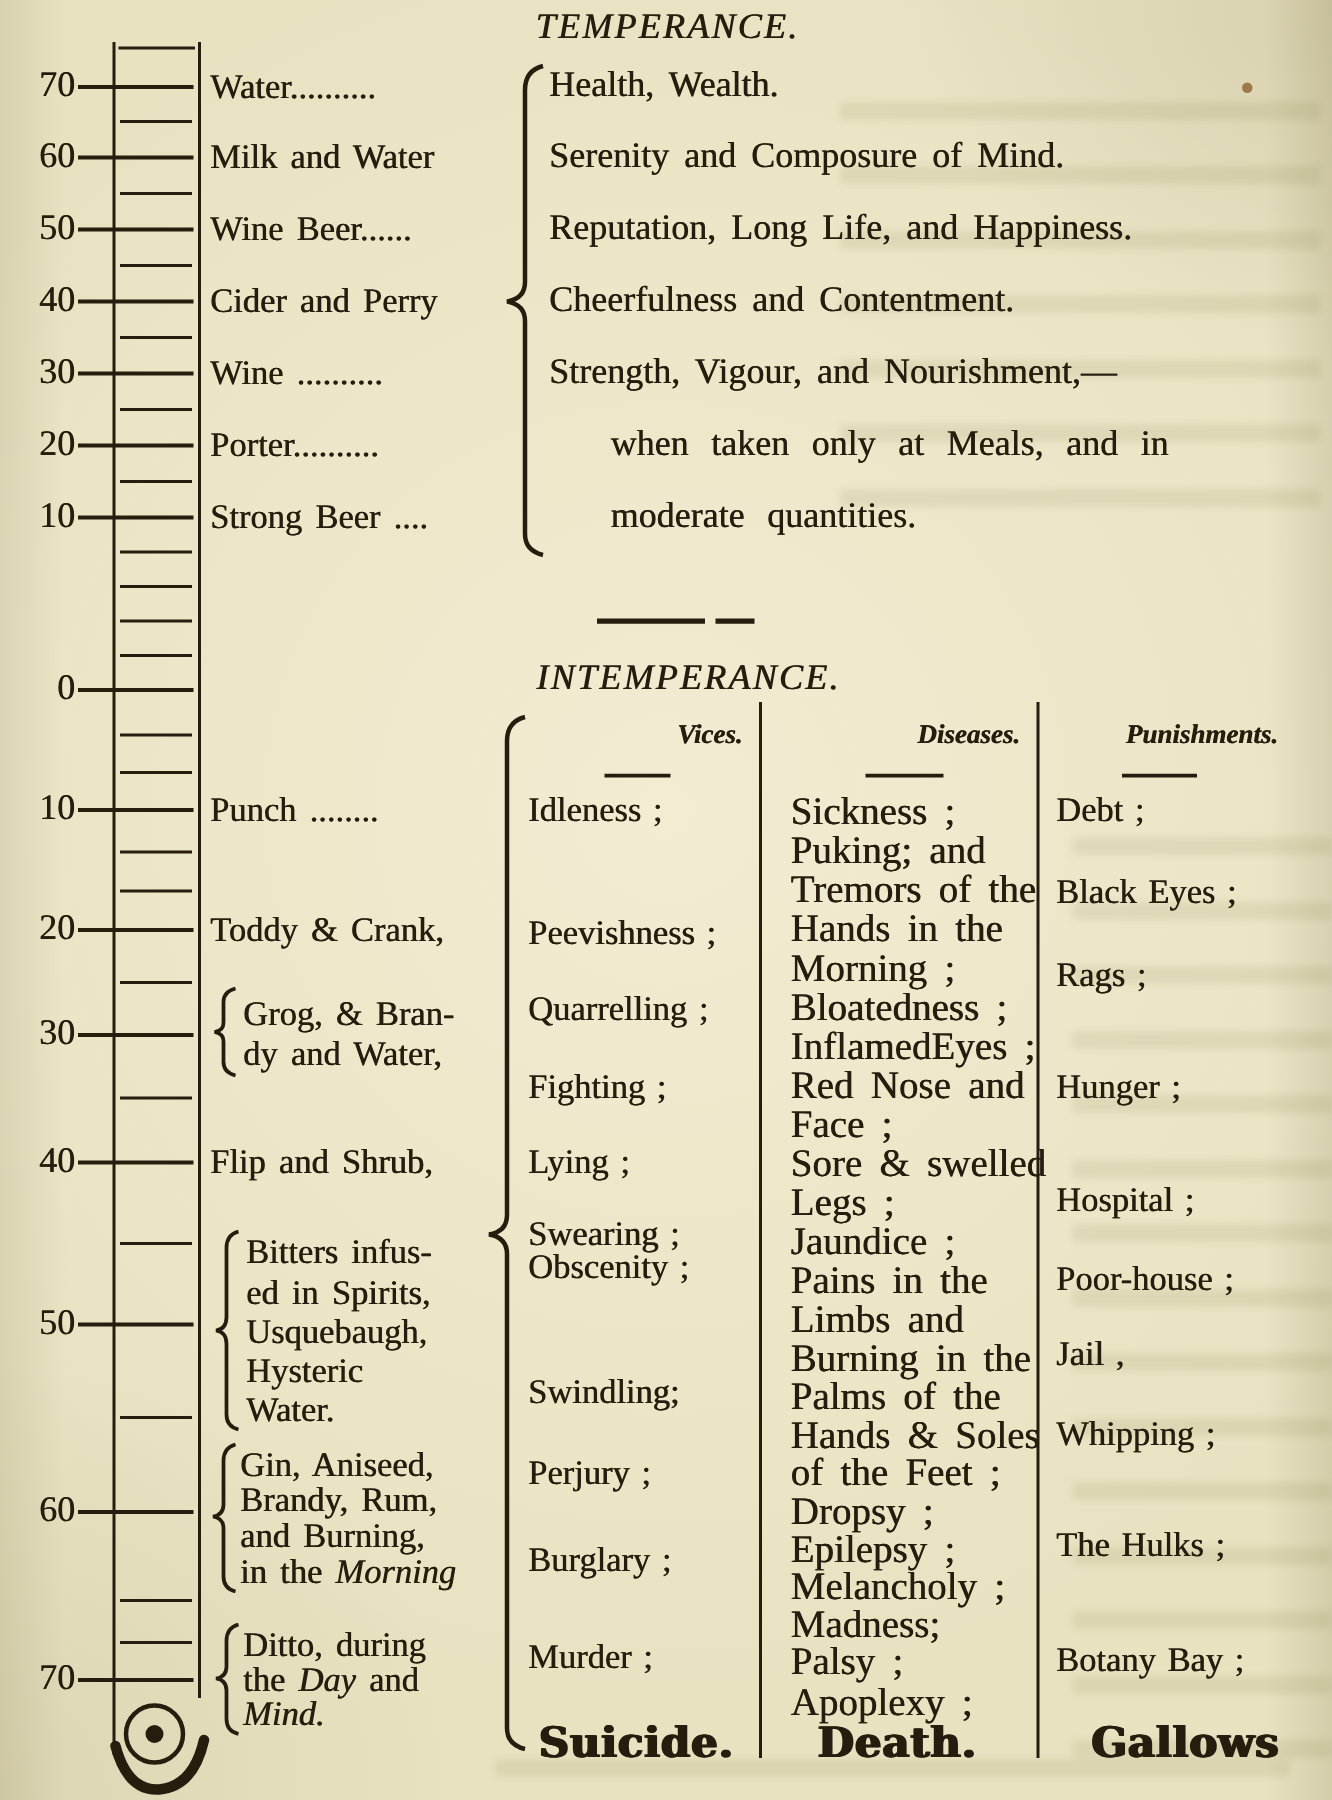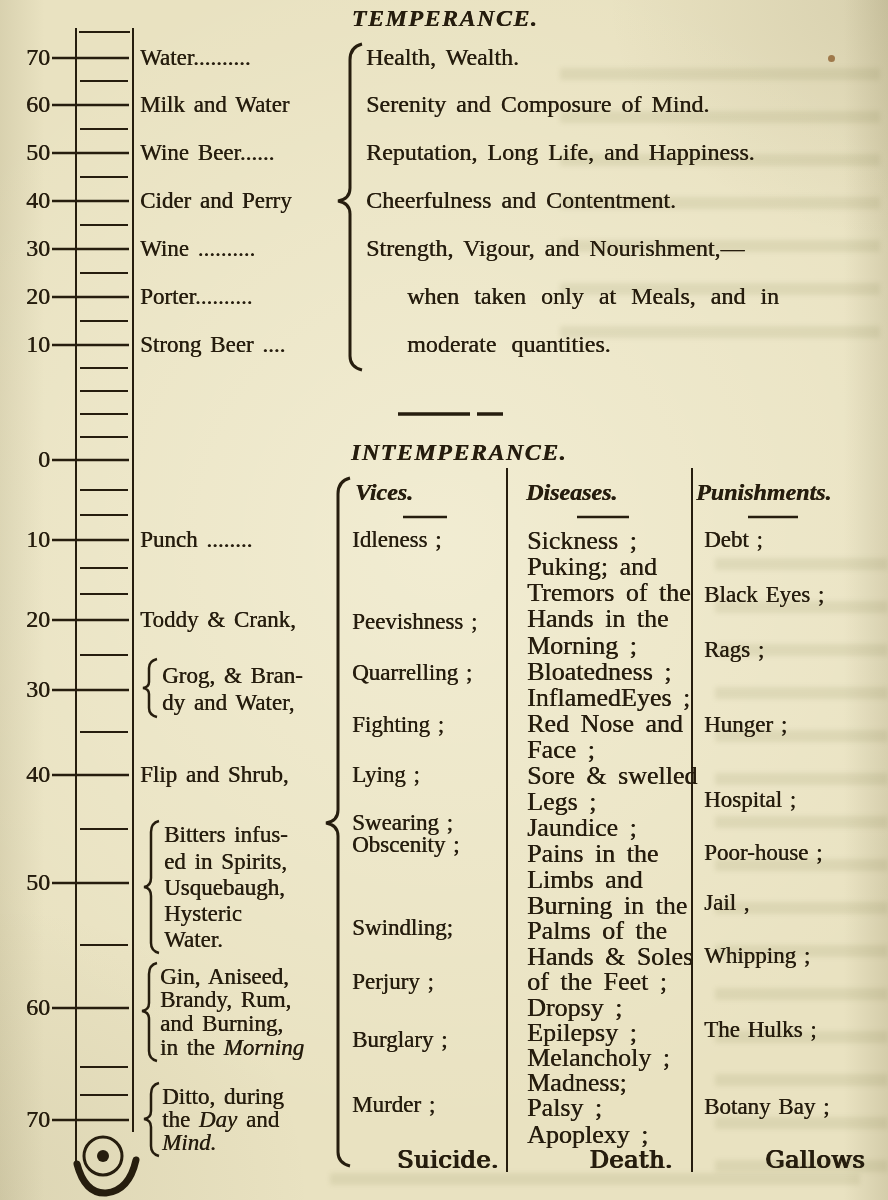--- a/index.html
+++ b/index.html
@@ -10,29 +10,29 @@
       radial-gradient(120% 90% at 50% 45%, rgba(255,253,238,.38) 0%, rgba(255,253,238,0) 55%),
       radial-gradient(45% 28% at 100% 0%, rgba(112,102,62,.14), rgba(112,102,62,0) 70%),
       radial-gradient(50% 35% at 0% 100%, rgba(112,102,62,.10), rgba(112,102,62,0) 70%),
       linear-gradient(90deg, rgba(118,108,66,.14), rgba(118,108,66,0) 5%, rgba(118,108,66,0) 95%, rgba(118,108,66,.18)),
       #e9e2c1}
   .bleed{position:absolute;filter:blur(2.6px);opacity:.12;pointer-events:none;
     background:repeating-linear-gradient(180deg, rgba(0,0,0,0) 0 13px, #76773f 13px 25px, rgba(0,0,0,0) 25px 43px)}
   .dotmark{position:absolute;border-radius:50%;background:#8a5a28;opacity:.75}
   .t{position:absolute;white-space:nowrap;font-size:23px;line-height:1;text-shadow:.4px 0 0 currentColor}
   .num{left:4px;width:46px;text-align:right;font-size:24px}
-  .ttl{font-weight:bold;font-style:italic;font-size:24px;letter-spacing:1.5px;text-align:center}
-  .hdr{font-weight:bold;font-style:italic;font-size:24px;text-align:left;word-spacing:2px}
+  .ttl{font-weight:normal;font-style:italic;font-size:24px;letter-spacing:1.5px;text-align:center}
+  .hdr{font-weight:bold;font-style:italic;font-size:18px;text-align:right;word-spacing:2px}
   .eff{font-size:24px;word-spacing:4px}
   .eff2{word-spacing:9px}
   .dr{word-spacing:3px}
   .vic{word-spacing:2px}
   .dis{font-size:26px;word-spacing:5px}
   .pun{word-spacing:2px}
-  .blk{font-weight:normal;font-size:24px;text-align:right;letter-spacing:.5px;
+  .blk{font-weight:bold;font-size:28px;text-align:center;letter-spacing:.5px;
        text-shadow:1px 0 0 currentColor,-.5px 0 0 currentColor;font-family:"DejaVu Serif","Liberation Serif",serif}
   .it{font-style:italic}
   svg.layer{position:absolute;left:0;top:0;pointer-events:none}
 </style>
 </head>
 <body>
 
 <div class="paper"></div>
 <div class="bleed" style="left:560px;top:55px;width:320px;height:300px"></div>
 <div class="bleed" style="left:715px;top:545px;width:173px;height:630px"></div>

